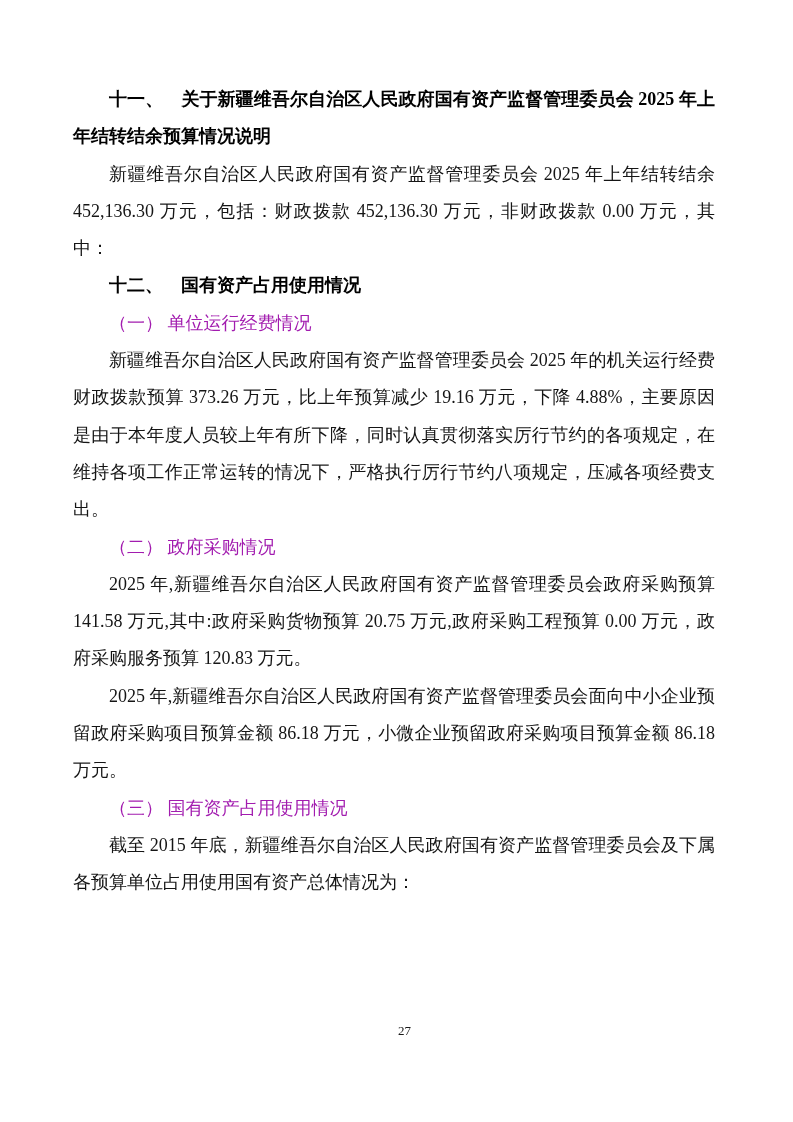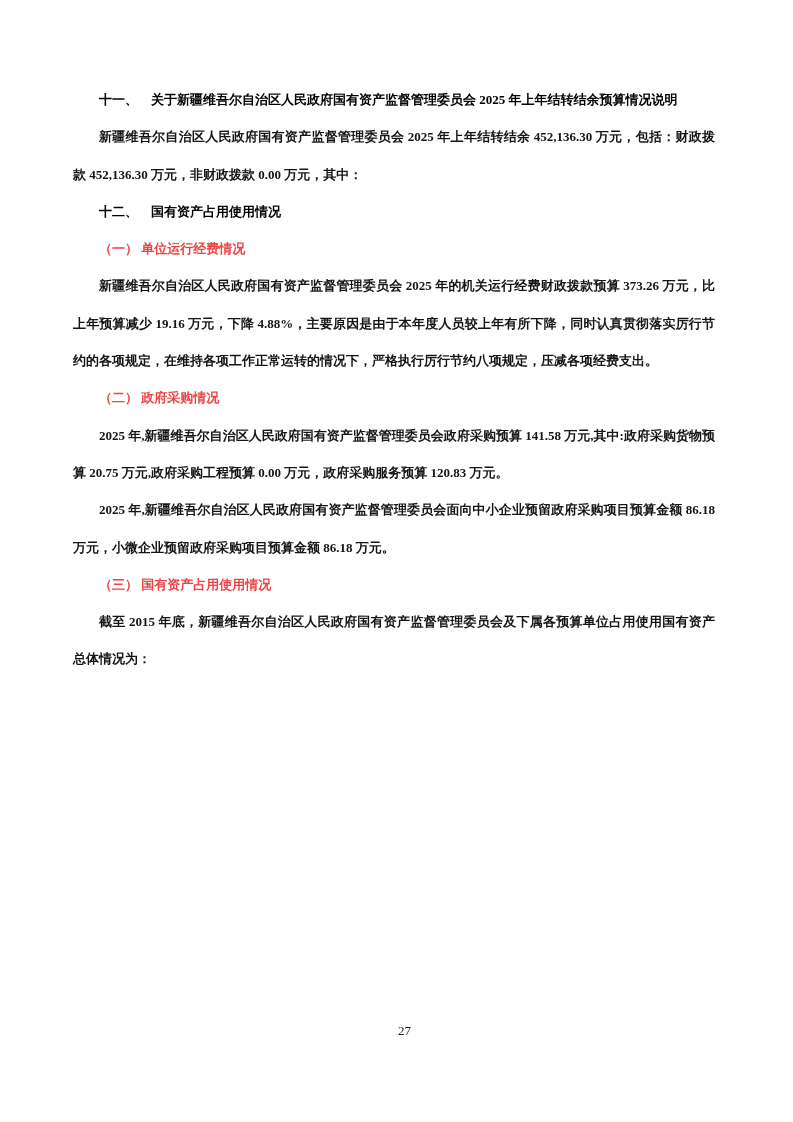--- a/index.html
+++ b/index.html
@@ -14,41 +14,41 @@
     background: #ffffff;
     overflow: hidden;
     color: #151515;
     font-family: "Liberation Serif", serif;
   }
   .content {
     position: absolute;
     left: 73px;
     top: 81px;
     width: 642px;
-    font-size: 13px;
+    font-size: 18px;
     line-height: 37.3px;
     text-align: justify;
   }
   .block {
     margin: 0;
     padding: 0;
     text-indent: 2em;
     word-break: normal;
     overflow-wrap: break-word;
   }
   .heading-1 {
     font-weight: bold;
     color: #000000;
   }
   .heading-2 {
-    font-weight: bold;
-    color: #ef4444;
+    font-weight: normal;
+    color: #a21caf;
   }
   .body-para {
-    font-weight: bold;
+    font-weight: normal;
   }
   .page-number {
     position: absolute;
     top: 1022px;
     left: 8px;
     width: 100%;
     text-align: center;
     font-size: 13px;
     line-height: 18px;
     color: #1a1a1a;

